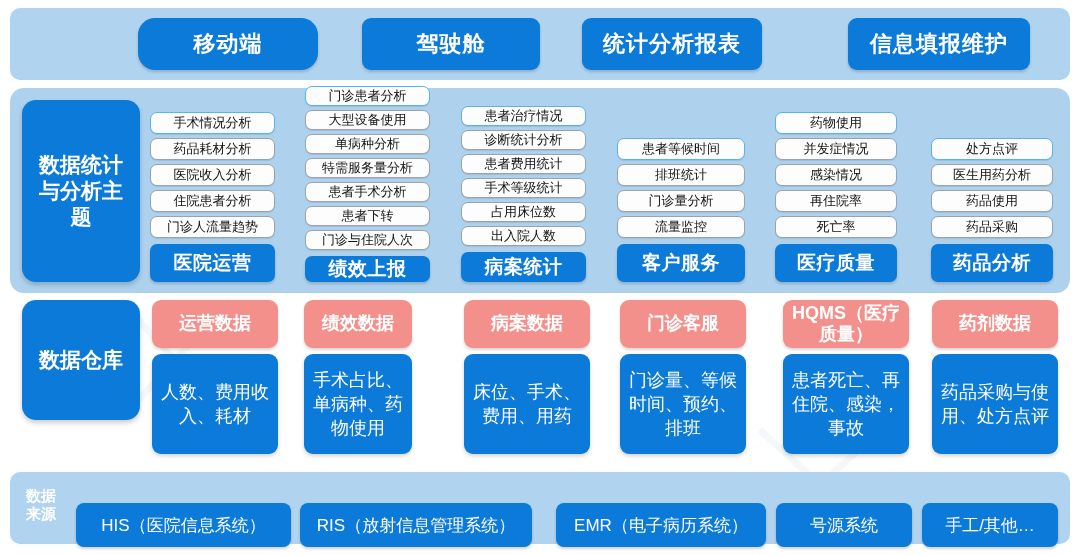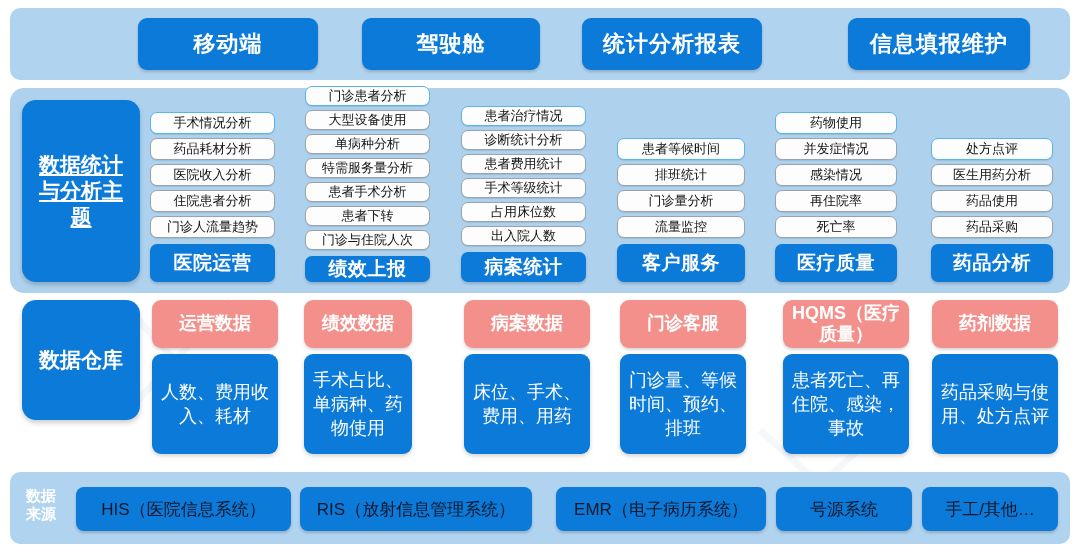--- a/index.html
+++ b/index.html
@@ -28,21 +28,21 @@
     box-shadow:0 2px 3px rgba(0,0,0,.18);
   }
 
   
   .big-label{
     position:absolute;background:#0b7ad9;border-radius:14px;
     display:flex;align-items:center;justify-content:center;
     color:#fff;font-weight:700;text-align:center;line-height:1.25;
     box-shadow:0 3px 5px rgba(0,0,0,.2);
   }
-  #theme-label{left:22px;top:100px;width:118px;height:182px;font-size:21px;padding:0 17px;box-sizing:border-box;text-decoration:underline;}
+  #theme-label{left:22px;top:100px;width:118px;height:182px;font-size:21px;padding:0 17px;box-sizing:border-box;}
   #dw-label{left:22px;top:300px;width:118px;height:120px;font-size:21px;}
 
   
   .topic-col{position:absolute;display:flex;flex-direction:column;justify-content:flex-end;}
   .pill{
     background:#fdfdfd;border:1px solid #9aa3ad;border-radius:7px;
     height:20px;margin-bottom:4px;
     display:flex;align-items:center;justify-content:center;
     font-size:13px;color:#111;white-space:nowrap;
     box-shadow:0 1px 1px rgba(0,0,0,.10);
@@ -69,23 +69,23 @@
     color:#fff;font-size:18px;line-height:1.35;
     box-shadow:0 2px 4px rgba(0,0,0,.18);padding:0 8px;box-sizing:border-box;
   }
 
   
   .src-label{
     position:absolute;left:18px;top:487px;width:46px;
     color:#fff;font-size:15px;font-weight:700;line-height:1.18;text-align:center;
   }
   .src-btn{
-    position:absolute;top:487px;height:44px;background:#0b7ad9;border-radius:8px;
-    display:flex;align-items:center;justify-content:center;
-    color:#0f172a;font-size:17px;white-space:nowrap;
+    position:absolute;top:503px;height:44px;background:#0b7ad9;border-radius:8px;
+    display:flex;align-items:center;justify-content:center;
+    color:#ffffff;font-size:17px;white-space:nowrap;
     box-shadow:0 2px 3px rgba(0,0,0,.18);
   }
 </style>
 </head>
 <body>
 
 <div id="root">
 
   <svg class="wm" width="1080" height="555" viewBox="0 0 1080 555">
     <g stroke="#8fb8d8" stroke-width="7" fill="none" opacity="0.55">
@@ -94,21 +94,21 @@
       <path d="M500 140 L620 250"></path>
       <path d="M120 300 L230 420"></path>
         <path d="M230 300 L120 420"></path>
       <path d="M760 430 L880 540"></path>
         <path d="M880 430 L760 540"></path>
     </g>
   </svg>
 
   <div class="panel panel-top"></div>
   <div id="top-buttons">
-      <div class="top-btn" style="left: 138px; width: 180px;">移动端</div>
+      <div class="top-btn" style="left: 138px; width: 180px; border-radius: 17px;">移动端</div>
       <div class="top-btn" style="left: 362px; width: 178px;">驾驶舱</div>
       <div class="top-btn" style="left: 582px; width: 180px;">统计分析报表</div>
       <div class="top-btn" style="left: 802px; width: 182px; margin-left: 46px;">信息填报维护</div>
     </div>
 
   <div class="panel panel-mid"></div>
 
   <div class="big-label" id="theme-label">数据统计与分析主题</div>
 
   <div id="theme-columns">

